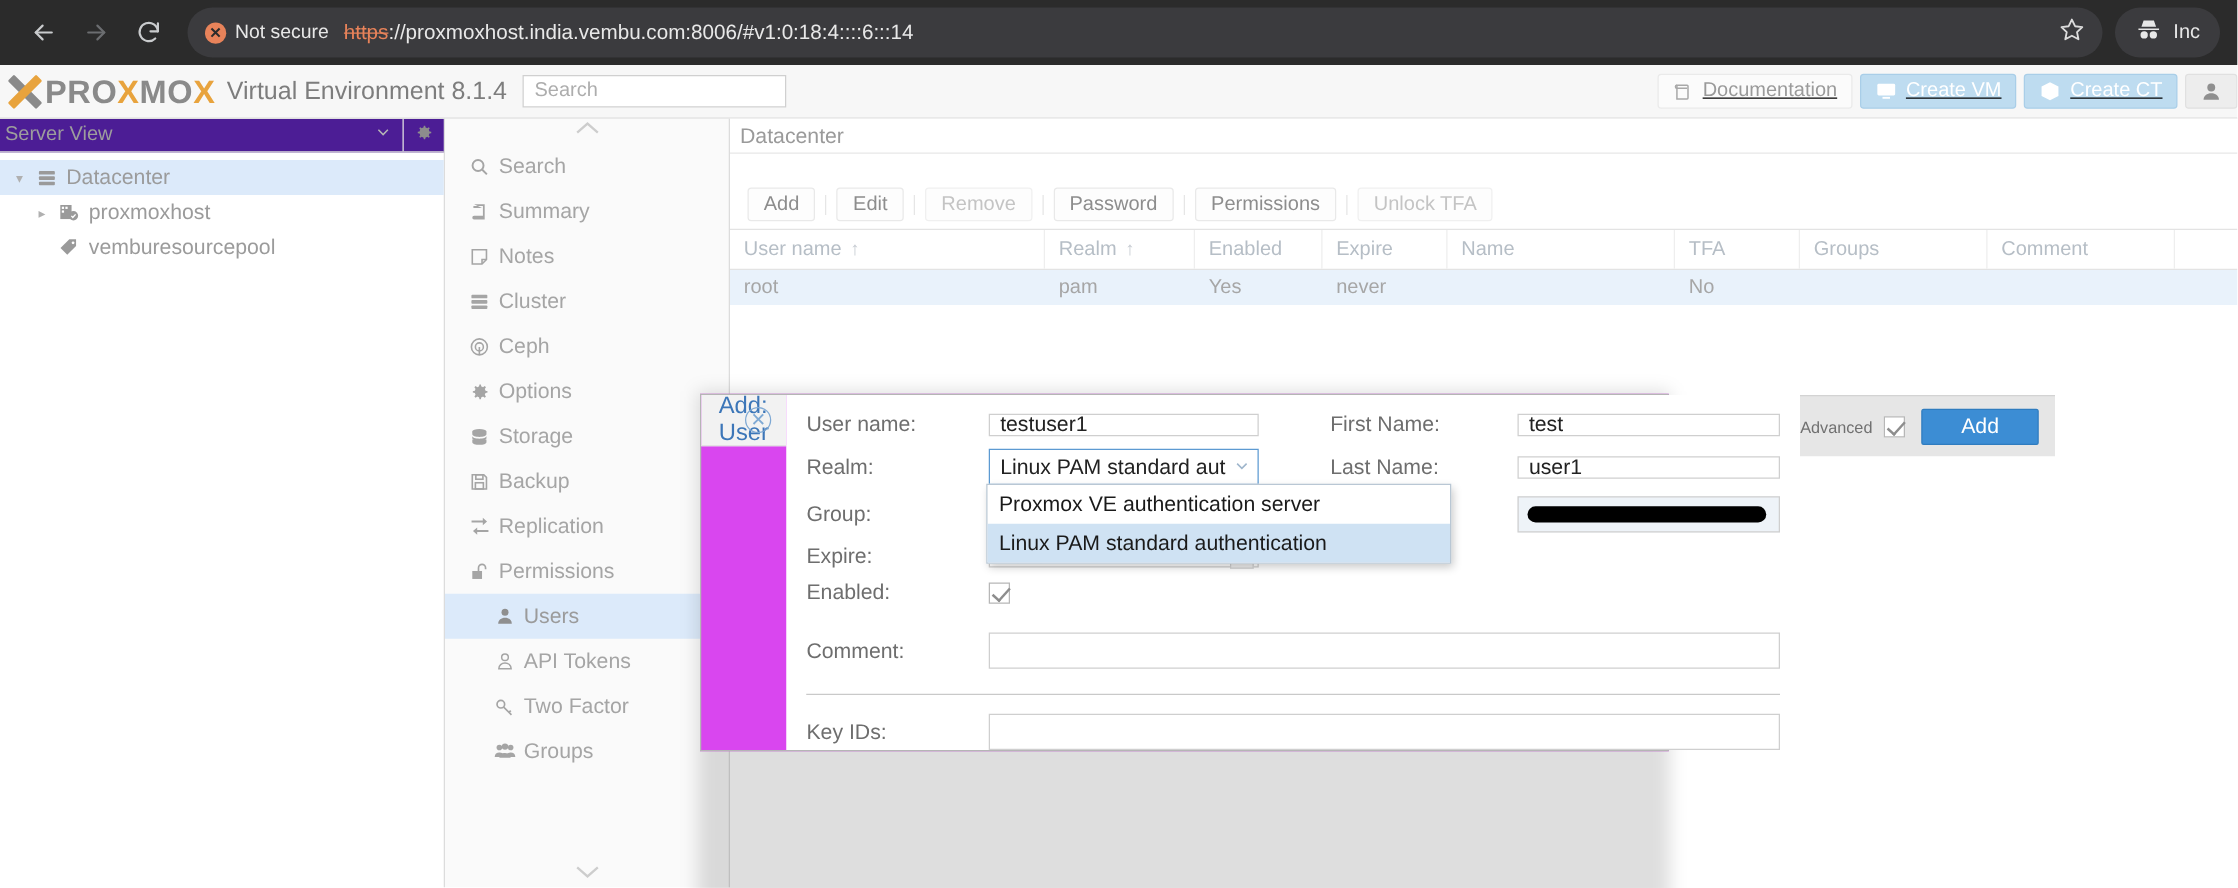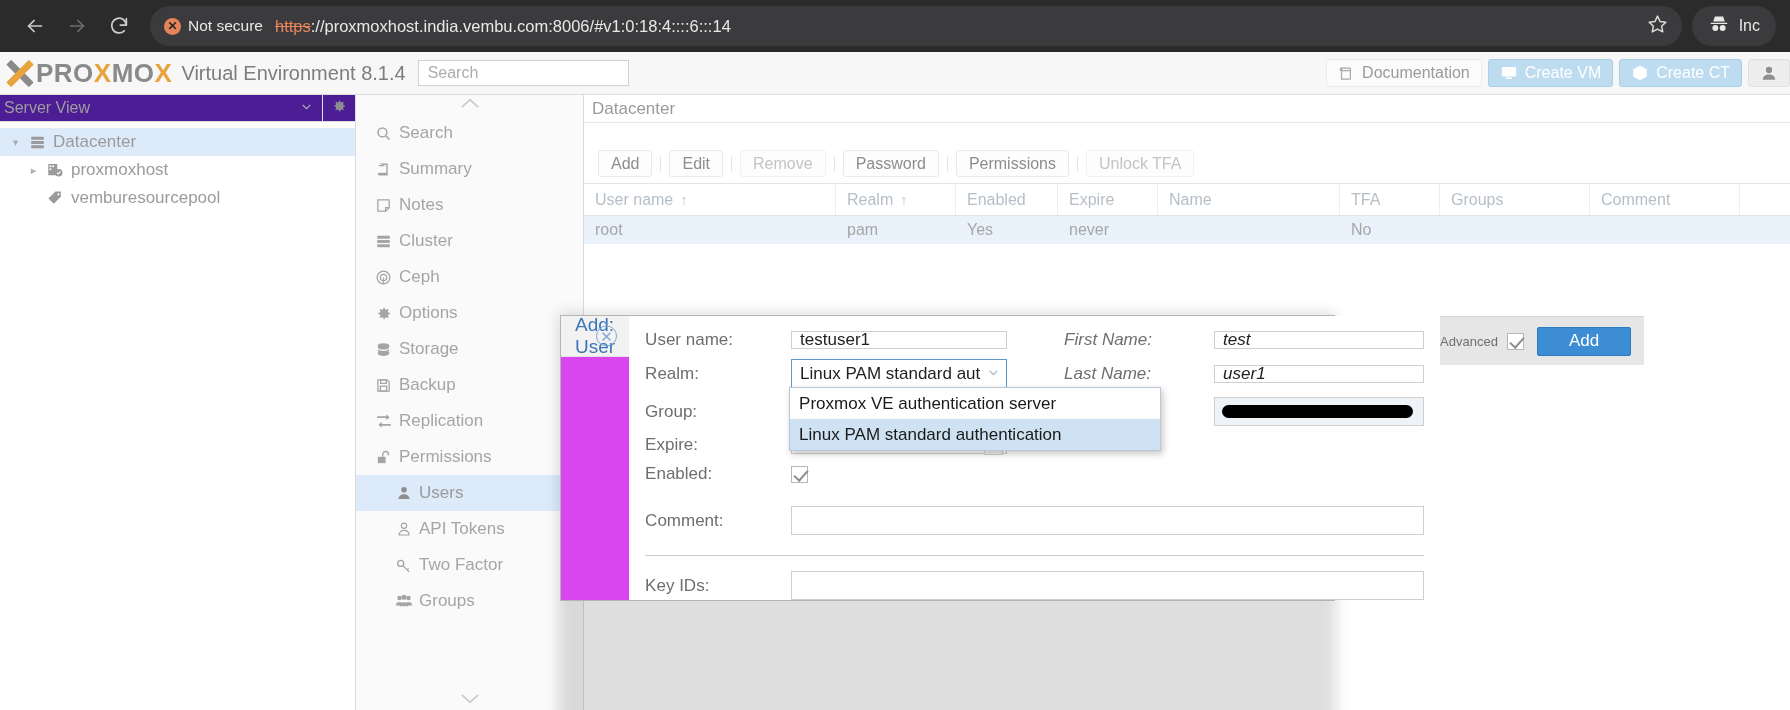--- a/index.html
+++ b/index.html
@@ -128,20 +128,21 @@
     background: #ffffff;
     border: 1px solid #d0d0d0;
     display: flex; align-items: center;
     padding-left: 9px;
     color: #adadad; font-size: 16px;
   }
   .header-right {
     position: absolute; right: 0; top: 0; bottom: 0;
     display: flex; align-items: center; gap: 6px;
     padding-right: 0;
+    text-decoration: underline;
   }
   .hbtn {
     height: 28px;
     display: flex; align-items: center; gap: 7px;
     padding: 0 11px;
     border: 1px solid transparent;
     border-radius: 3px;
     font-size: 16px;
     color: #9a9a9a;
     background: #fbfbfb;
@@ -350,21 +351,21 @@
     flex: 1 1 auto;
   }
   .frow {
     display: flex;
     margin-bottom: 9px;
     align-items: center;
     gap: 29px;
   }
   .fcol { display: flex; align-items: center; flex: 0 0 auto; }
   .fcol.left { width: 390px; }
-  .fcol.right { width: 360px; font-style: italic; }
+  .fcol.right { width: 360px; }
   .flabel {
     font-size: 17px; color: #6e6e6e;
     width: 146px; flex: 0 0 146px;
   }
   .flabel.r { width: 150px; flex: 0 0 150px; }
   .finput {
     height: 18px;
     border: 1px solid #cfcfcf;
     background: #ffffff;
     display: flex; align-items: center;

